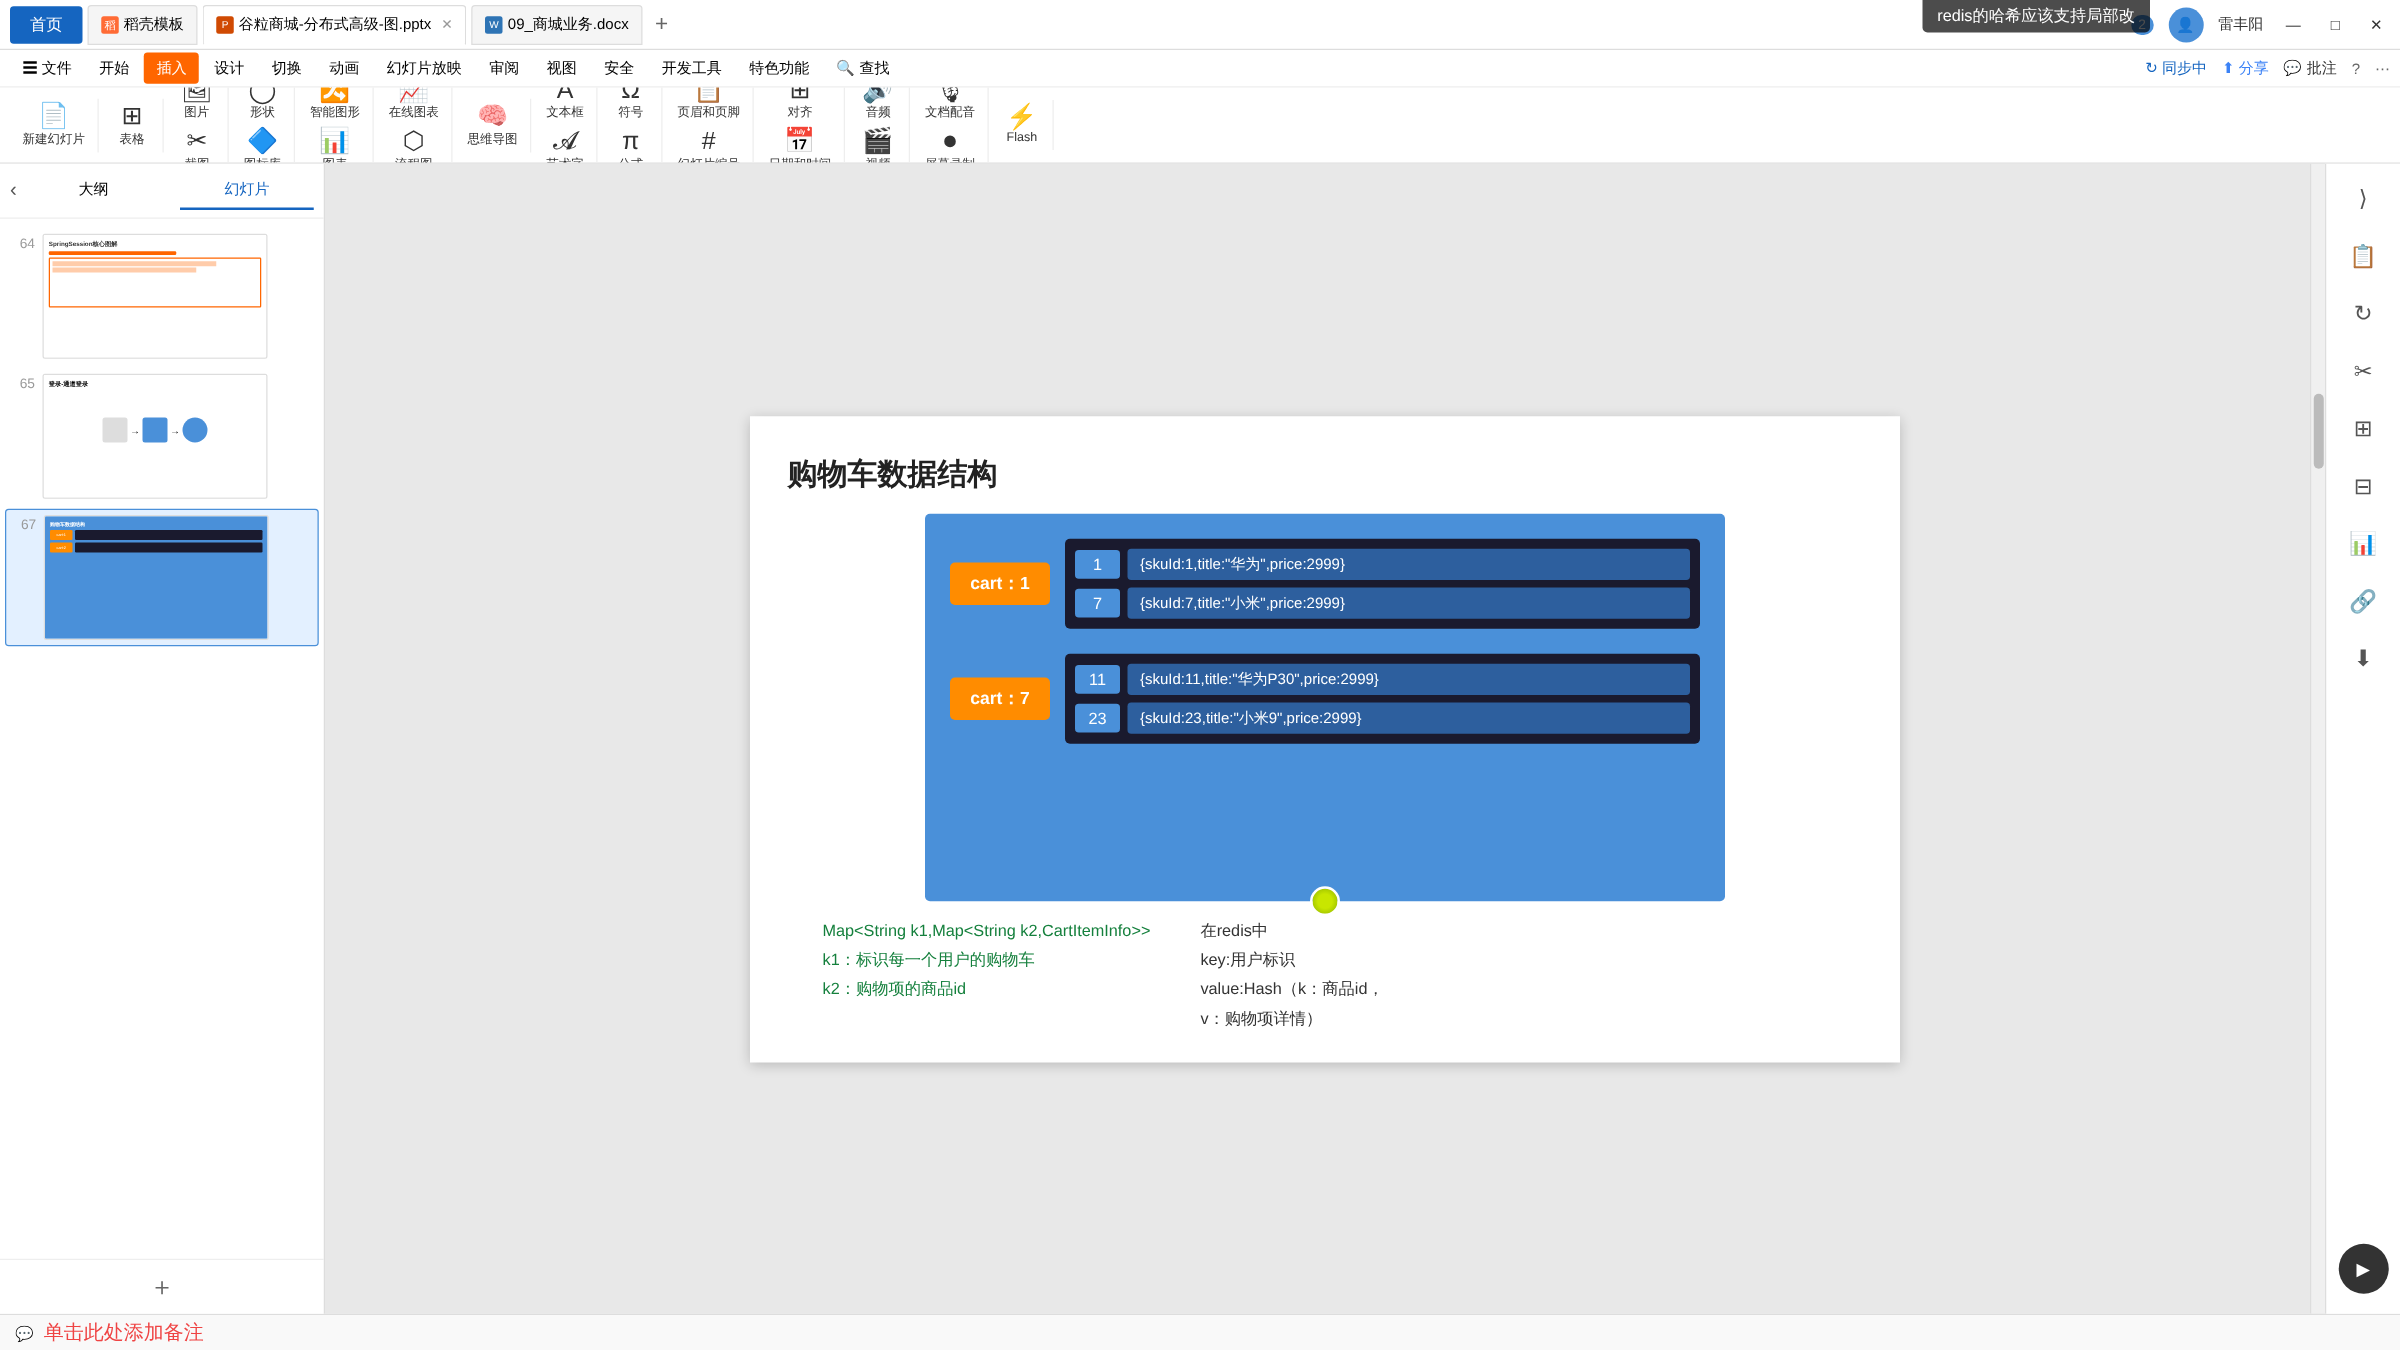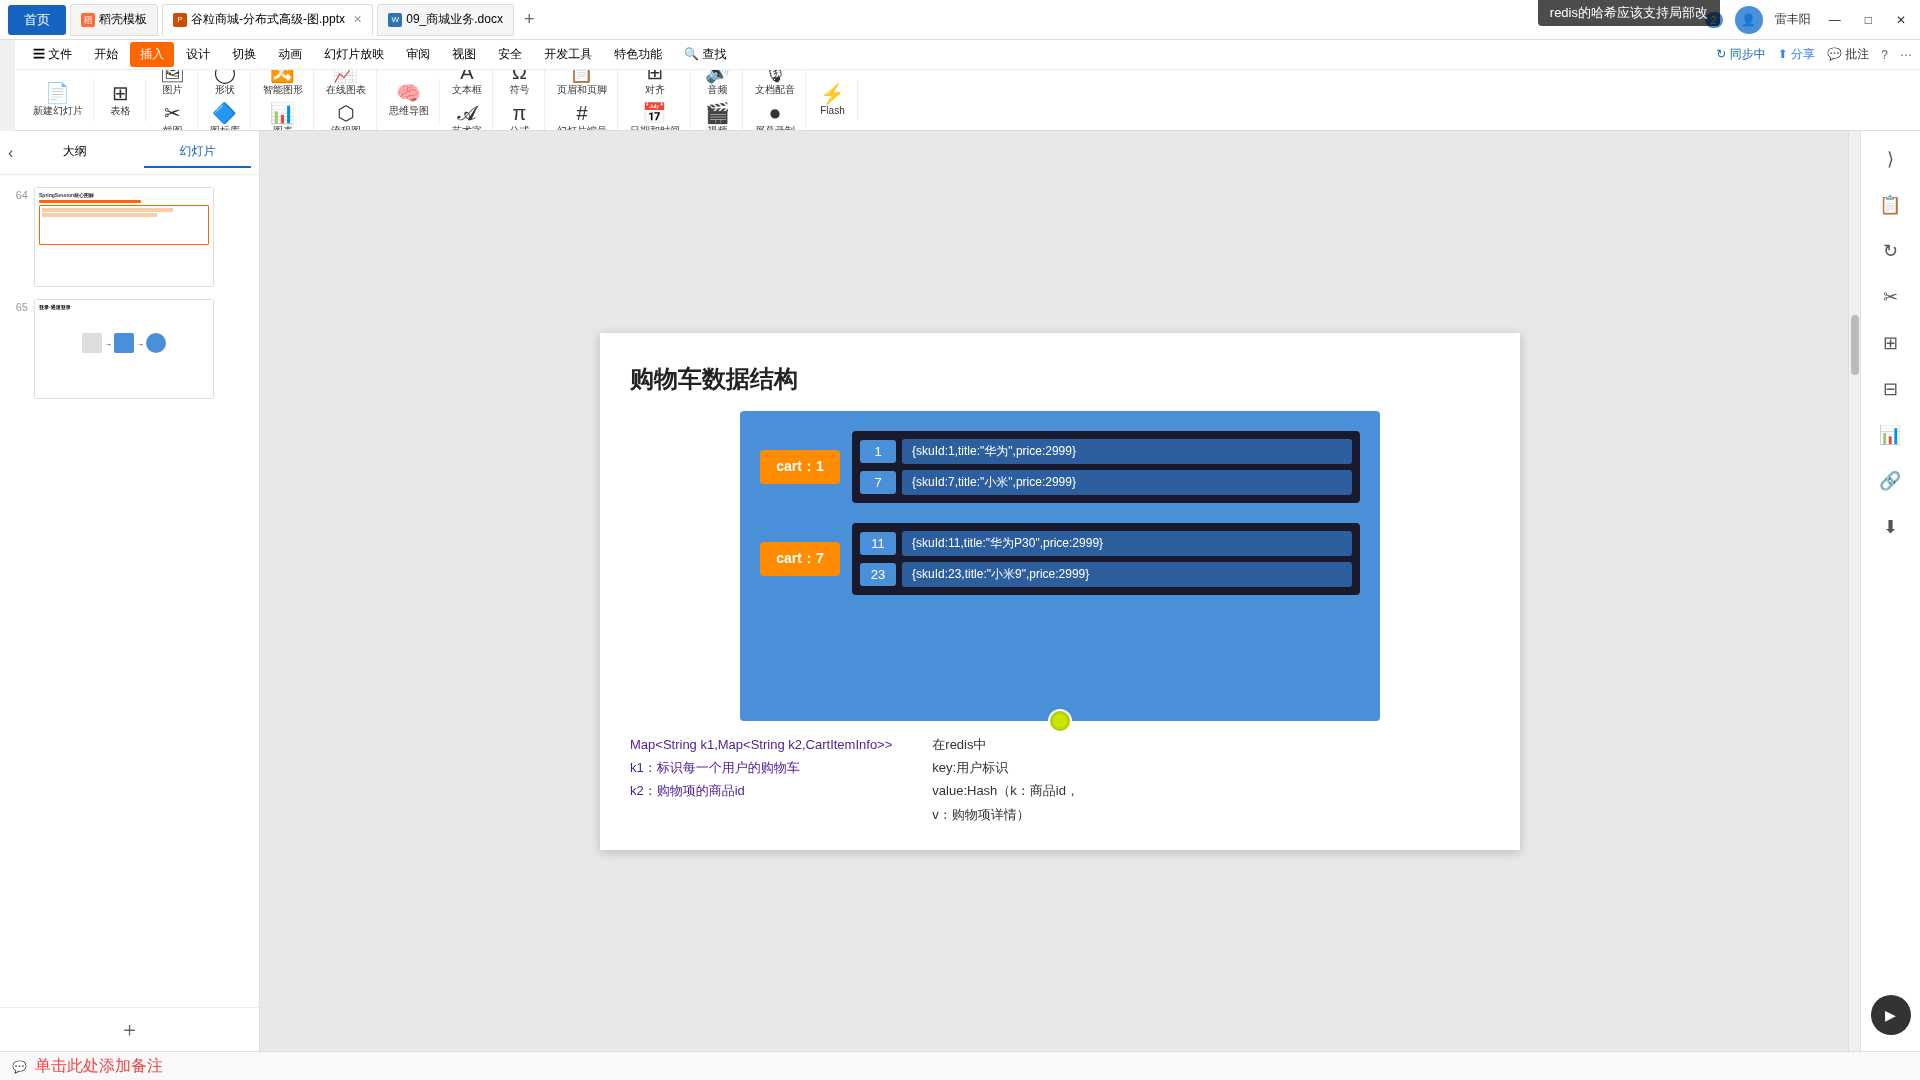--- a/index.html
+++ b/index.html
@@ -9,21 +9,21 @@
     #topbar { display: flex; align-items: center; background: #fff; height: 40px; border-bottom: 1px solid #ddd; padding: 0 8px; gap: 4px; }
     .tab-home { background: #1565c0; color: #fff; padding: 6px 16px; border-radius: 3px; font-size: 13px; cursor: pointer; }
     .tab-item { display: flex; align-items: center; background: #f5f5f5; border: 1px solid #ddd; border-radius: 3px 3px 0 0; padding: 4px 10px; font-size: 12px; gap: 4px; cursor: pointer; position: relative; height: 32px; }
     .tab-item.active { background: #fff; border-bottom-color: #fff; }
     .tab-close { font-size: 11px; color: #999; margin-left: 4px; }
     .tab-add { background: none; border: none; font-size: 18px; color: #666; cursor: pointer; padding: 0 6px; }
     .topbar-right { margin-left: auto; display: flex; align-items: center; gap: 12px; font-size: 12px; color: #333; }
     .user-avatar { width: 28px; height: 28px; border-radius: 50%; background: #4a90d9; color: #fff; display: flex; align-items: center; justify-content: center; font-size: 12px; }
 
     
-    #ribbon { background: #fff; border-bottom: 1px solid #ddd; margin-left: 15px; }
+    #ribbon { background: #fff; border-bottom: 1px solid #ddd; }
     .ribbon-menu { display: flex; align-items: center; height: 30px; padding: 0 8px; gap: 2px; border-bottom: 1px solid #eee; }
     .ribbon-menu-item { padding: 4px 10px; font-size: 12px; cursor: pointer; border-radius: 3px; }
     .ribbon-menu-item.active { background: #ff6600; color: #fff; }
     .ribbon-toolbar { display: flex; align-items: center; height: 60px; padding: 0 8px; gap: 2px; overflow: hidden; }
     .ribbon-group { display: flex; flex-direction: column; align-items: center; padding: 2px 6px; border-right: 1px solid #eee; gap: 2px; min-width: 50px; }
     .ribbon-btn { display: flex; flex-direction: column; align-items: center; font-size: 10px; cursor: pointer; padding: 2px 4px; border-radius: 3px; gap: 1px; color: #333; }
     .ribbon-btn-icon { font-size: 20px; line-height: 1; }
 
     
     #main { display: flex; height: calc(1080px - 40px - 90px - 30px); }
@@ -53,21 +53,21 @@
     .slide-title { font-size: 24px; font-weight: bold; color: #222; margin-bottom: 16px; }
     .diagram-container { background: #4a90d9; padding: 20px; border-radius: 4px; width: 640px; height: 310px; position: relative; margin: 0 auto; }
     .cart-row { display: flex; align-items: center; gap: 12px; margin-bottom: 16px; }
     .cart-label { background: #ff8c00; color: #fff; padding: 8px 16px; border-radius: 4px; font-size: 14px; font-weight: bold; min-width: 80px; text-align: center; }
     .hash-box { background: #1a1a2e; border-radius: 4px; padding: 8px; flex: 1; }
     .hash-row { display: flex; align-items: center; gap: 6px; margin-bottom: 6px; }
     .hash-row:last-child { margin-bottom: 0; }
     .hash-key { background: #4a90d9; color: #fff; padding: 4px 10px; border-radius: 3px; font-size: 13px; min-width: 36px; text-align: center; }
     .hash-val { background: #2d5f9e; color: #fff; padding: 4px 10px; border-radius: 3px; font-size: 12px; flex: 1; }
     .notes-area { margin-top: 12px; display: flex; gap: 40px; }
-    .notes-left { font-size: 13px; color: #4c1d95; line-height: 1.8; }
+    .notes-left { font-size: 13px; color: #15803d; line-height: 1.8; margin-left: 28px; }
     .notes-right { font-size: 13px; color: #333; line-height: 1.8; }
 
     
     .cursor-dot { position: absolute; width: 24px; height: 24px; background: radial-gradient(circle, #c8e600 40%, #8ab000 100%); border-radius: 50%; border: 2px solid #fff; z-index: 100; }
 
     
     .slides-list::-webkit-scrollbar { width: 6px; }
     .slides-list::-webkit-scrollbar-track { background: #f1f1f1; }
     .slides-list::-webkit-scrollbar-thumb { background: #ccc; border-radius: 3px; }
 
@@ -308,20 +308,36 @@
               <div style="font-size:8px;">→</div>
               <div style="background:#4a90d9;width:20px;height:20px;border-radius:2px;"></div>
               <div style="font-size:8px;">→</div>
               <div style="background:#4a90d9;width:20px;height:20px;border-radius:10px;"></div>
             </div>
           </div>
         </div>
       </div>
 
 
+      <div class="slide-item active">
+        <span class="slide-num">67</span>
+        <div class="slide-thumb">
+          <div style="background:#4a90d9;width:100%;height:100%;padding:4px;">
+            <div style="font-size:4px;font-weight:bold;color:#fff;margin-bottom:2px;">购物车数据结构</div>
+            <div style="display:flex;gap:2px;margin-bottom:2px;">
+              <div style="background:#ff8c00;width:18px;height:8px;border-radius:1px;font-size:3px;color:#fff;text-align:center;line-height:8px;">cart:1</div>
+              <div style="background:#1a1a2e;flex:1;height:8px;border-radius:1px;"></div>
+            </div>
+            <div style="display:flex;gap:2px;">
+              <div style="background:#ff8c00;width:18px;height:8px;border-radius:1px;font-size:3px;color:#fff;text-align:center;line-height:8px;">cart:2</div>
+              <div style="background:#1a1a2e;flex:1;height:8px;border-radius:1px;"></div>
+            </div>
+          </div>
+        </div>
+      </div>
     </div>
 
     <div style="padding:8px;border-top:1px solid #eee;display:flex;align-items:center;justify-content:center;">
       <div style="cursor:pointer;font-size:20px;color:#666;">＋</div>
     </div>
   </div>
 
   <div id="canvas-area">
     <div class="slide-canvas">
 

